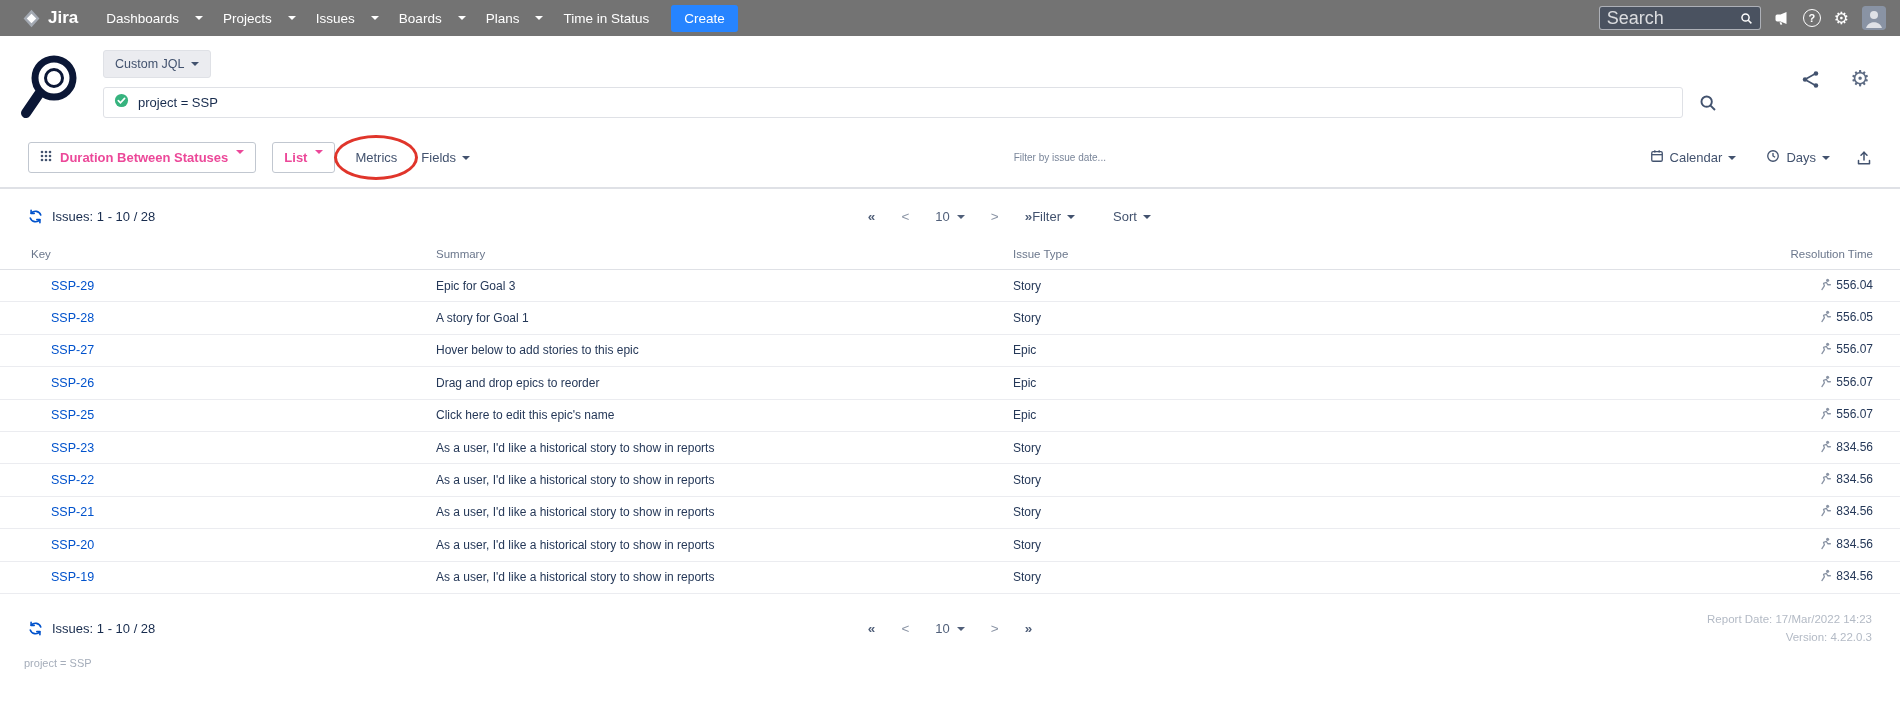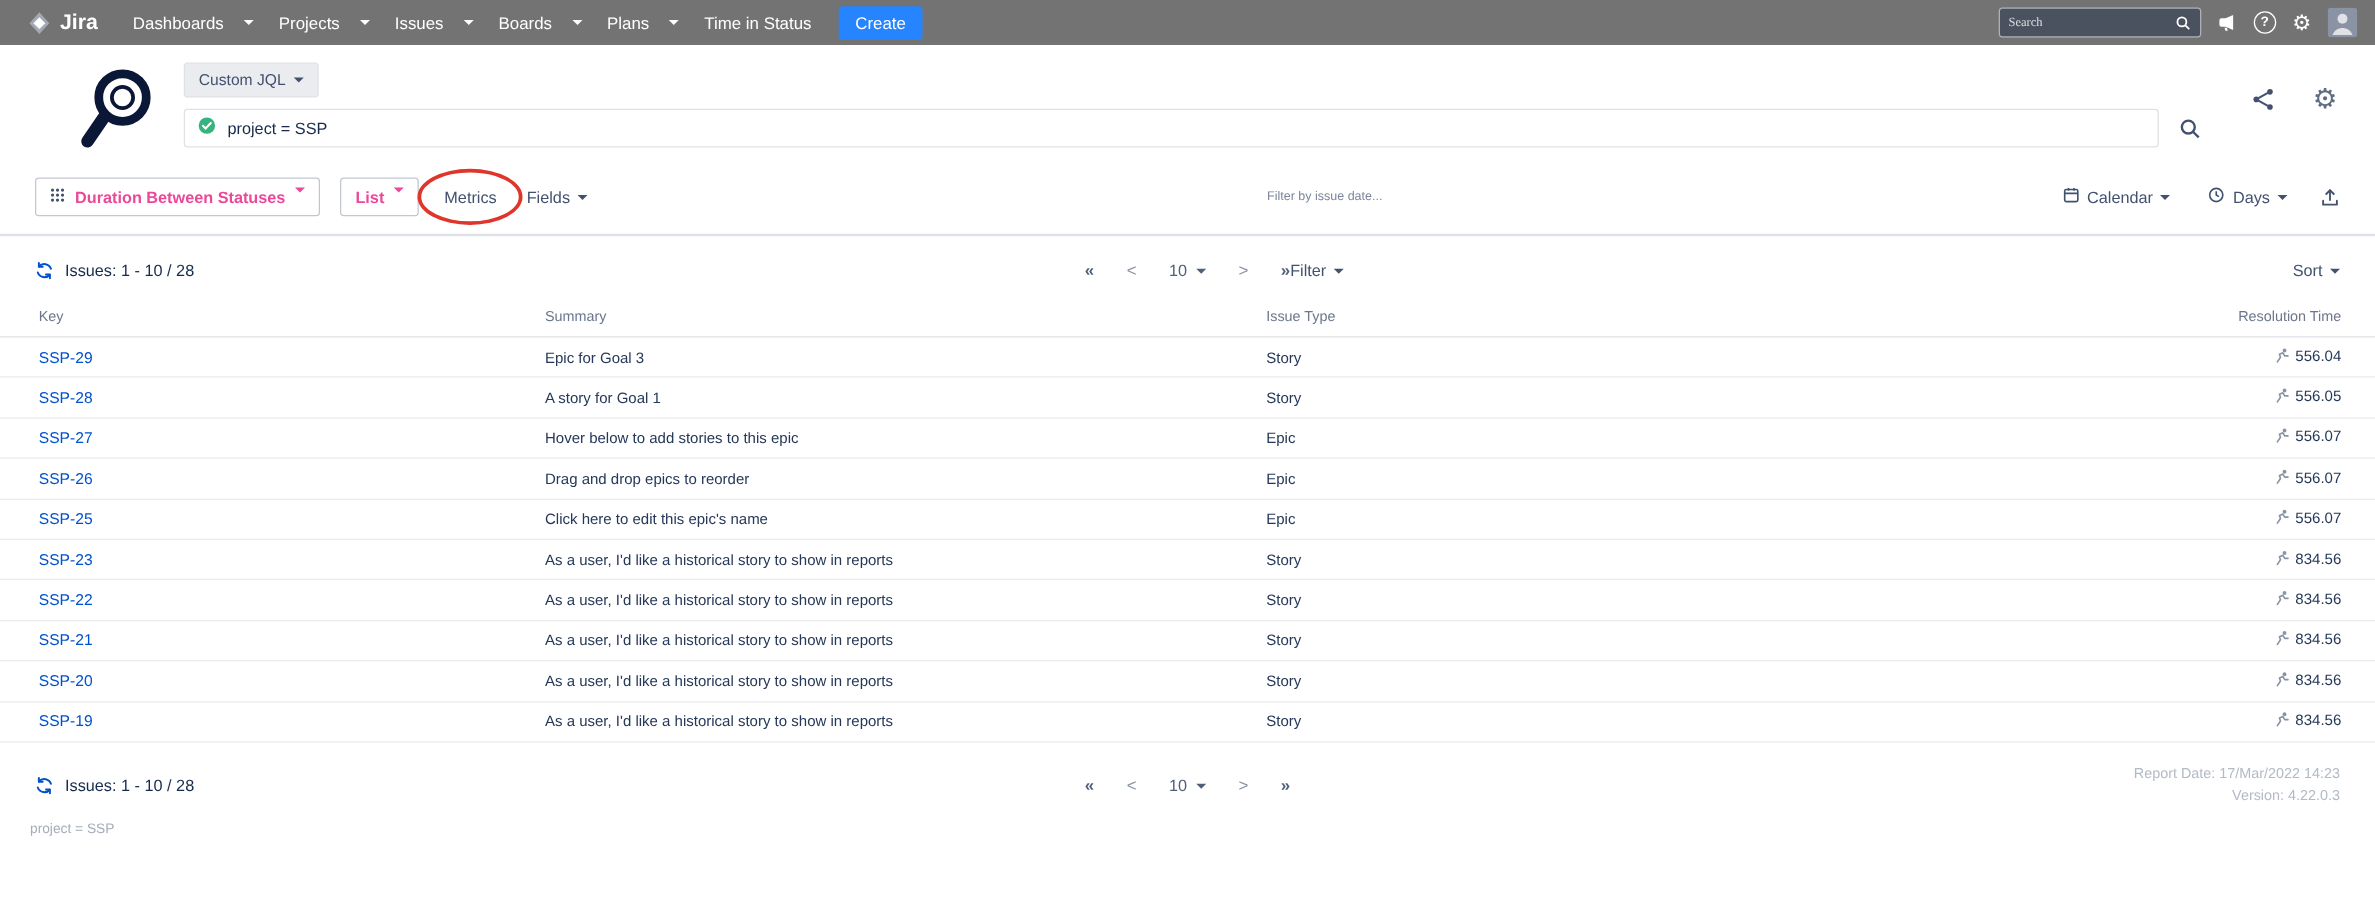--- a/index.html
+++ b/index.html
@@ -13,30 +13,30 @@
 
   
   .topnav{ height:36px;background:#737373;display:flex;align-items:center;padding:0 14px;color:#fff; }
   .brand{ display:flex;align-items:center;gap:7px;font-size:17px;font-weight:700;padding:0 8px;margin-right:10px;cursor:pointer; }
   .nav-item{ display:flex;align-items:center;gap:16px;font-size:13.5px;height:36px;padding:0 10px;cursor:pointer;white-space:nowrap; }
   .create-btn{ background:#2684FF;color:#fff;border:none;border-radius:3px;font-family:inherit;
                font-size:13.5px;padding:6px 13px;margin-left:12px;cursor:pointer; }
   .nav-right{ margin-left:auto;display:flex;align-items:center;gap:13px; }
   .nav-search{ display:flex;align-items:center;background:rgba(9,30,66,0.38);border:1px solid rgba(255,255,255,0.55);
                border-radius:3px;height:24px;width:162px;padding:0 7px;gap:6px; }
-  .nav-search input{ background:transparent;border:none;outline:none;color:#fff;font-size:10px;width:100%;font-family:Liberation Serif, serif; }
+  .nav-search input{ background:transparent;border:none;outline:none;color:#fff;font-size:18px;width:100%;font-family:Liberation Sans, sans-serif; }
   .nav-search input::placeholder{ color:rgba(255,255,255,0.8); }
   .nav-ic{ display:inline-flex;align-items:center;justify-content:center;cursor:pointer; }
   .help-circ{ width:18px;height:18px;border:1.6px solid #fff;border-radius:50%;color:#fff;font-size:11px;font-weight:700;
               display:inline-flex;align-items:center;justify-content:center;cursor:pointer; }
   .nav-gear{ font-size:17px;color:#fff;line-height:1;cursor:pointer; }
   .avatar{ display:inline-flex;border-radius:3px;overflow:hidden;cursor:pointer; }
 
   
-  .query-section{ position:relative;padding:14px 44px 12px 103px;margin-left:44px; }
+  .query-section{ position:relative;padding:14px 44px 12px 103px; }
   .big-logo{ position:absolute;left:18px;top:16px; }
   .jql-chip{ display:inline-flex;align-items:center;gap:7px;background:#EBECF0;border:1px solid #DFE1E6;
              border-radius:3px;padding:6px 11px;font-size:12.5px;color:#42526E;cursor:pointer; }
   .jql-row{ display:flex;align-items:center;gap:16px;margin-top:9px; }
   .jql-input-wrap{ width:1580px;height:31px;border:1px solid #DFE1E6;border-radius:3px;
                    display:flex;align-items:center;gap:9px;padding:0 10px;background:#fff; }
   .jql-input-wrap input{ border:none;outline:none;font-size:13px;color:#172B4D;width:100%;font-family:inherit;background:transparent; }
   .qs-icons{ position:absolute;top:32px;right:30px;display:flex;align-items:center;gap:30px; }
   .qs-gear{ font-size:22px;color:#5E6C84;line-height:1;cursor:pointer; }
 
@@ -56,31 +56,31 @@
              border-radius:50%;pointer-events:none; }
   .toolbar-divider{ border-top:2px solid #DFE1E6; }
 
   
   .list-bar{ display:flex;align-items:center;padding:20px 28px 6px 28px; }
   .lb-left{ flex:1;display:flex;align-items:center;gap:9px;font-size:13px;color:#172B4D; }
   .lb-center{ display:flex;align-items:center;gap:26px;font-size:13px;color:#505F79; }
   .pg-ctrl{ cursor:pointer;background:none;border:none;font-family:inherit;font-size:13.5px;color:#505F79;font-weight:700; }
   .pg-arrow{ color:#8993A4;font-weight:400; }
   .pg-size{ display:inline-flex;align-items:center;gap:7px;cursor:pointer;color:#505F79; }
-  .lb-right{ flex:1;display:flex;justify-content:space-between;align-items:center;gap:38px; }
+  .lb-right{ flex:1;display:flex;justify-content:flex-start;align-items:center;gap:38px; }
   .lb-right .ctl{ display:inline-flex;align-items:center;gap:6px;font-size:13px;color:#42526E;cursor:pointer;background:none;border:none;font-family:inherit; }
   .refresh-btn{ display:inline-flex;cursor:pointer;background:none;border:none;padding:0; }
 
   
   .thead{ display:grid;grid-template-columns:405px 577px 1fr 180px;padding:0 27px 9px 31px;margin-top:18px;
           font-size:11.5px;color:#6B778C;border-bottom:1px solid #DFE1E6;align-items:end; }
   .thead .th-time{ text-align:right; }
   .trow{ display:grid;grid-template-columns:405px 577px 1fr 180px;align-items:center;height:32.4px;
          padding:0 27px 0 31px;border-bottom:1px solid #EBECF0;font-size:12px;color:#253858; }
-  .trow .key a{ color:#0052CC;font-size:12.5px;font-weight:500;text-decoration:none;cursor:pointer; }
+  .trow .key a{ color:#0052CC;font-size:12.5px;font-weight:500;text-decoration:none;cursor:pointer;margin-left:20px; }
   .trow .time{ display:flex;justify-content:flex-end;align-items:flex-start;gap:4px; }
 
   
   .footer-bar{ display:flex;align-items:center;padding:17px 28px 4px 28px; }
   .fb-right{ flex:1;display:flex;flex-direction:column;align-items:flex-end;font-size:11.5px;color:#B3BAC5;line-height:1.55; }
   .jql-echo{ padding:6px 0 0 24px;font-size:11px;color:#A5ADBA; }
 </style>
 </head>
 <body>
 

